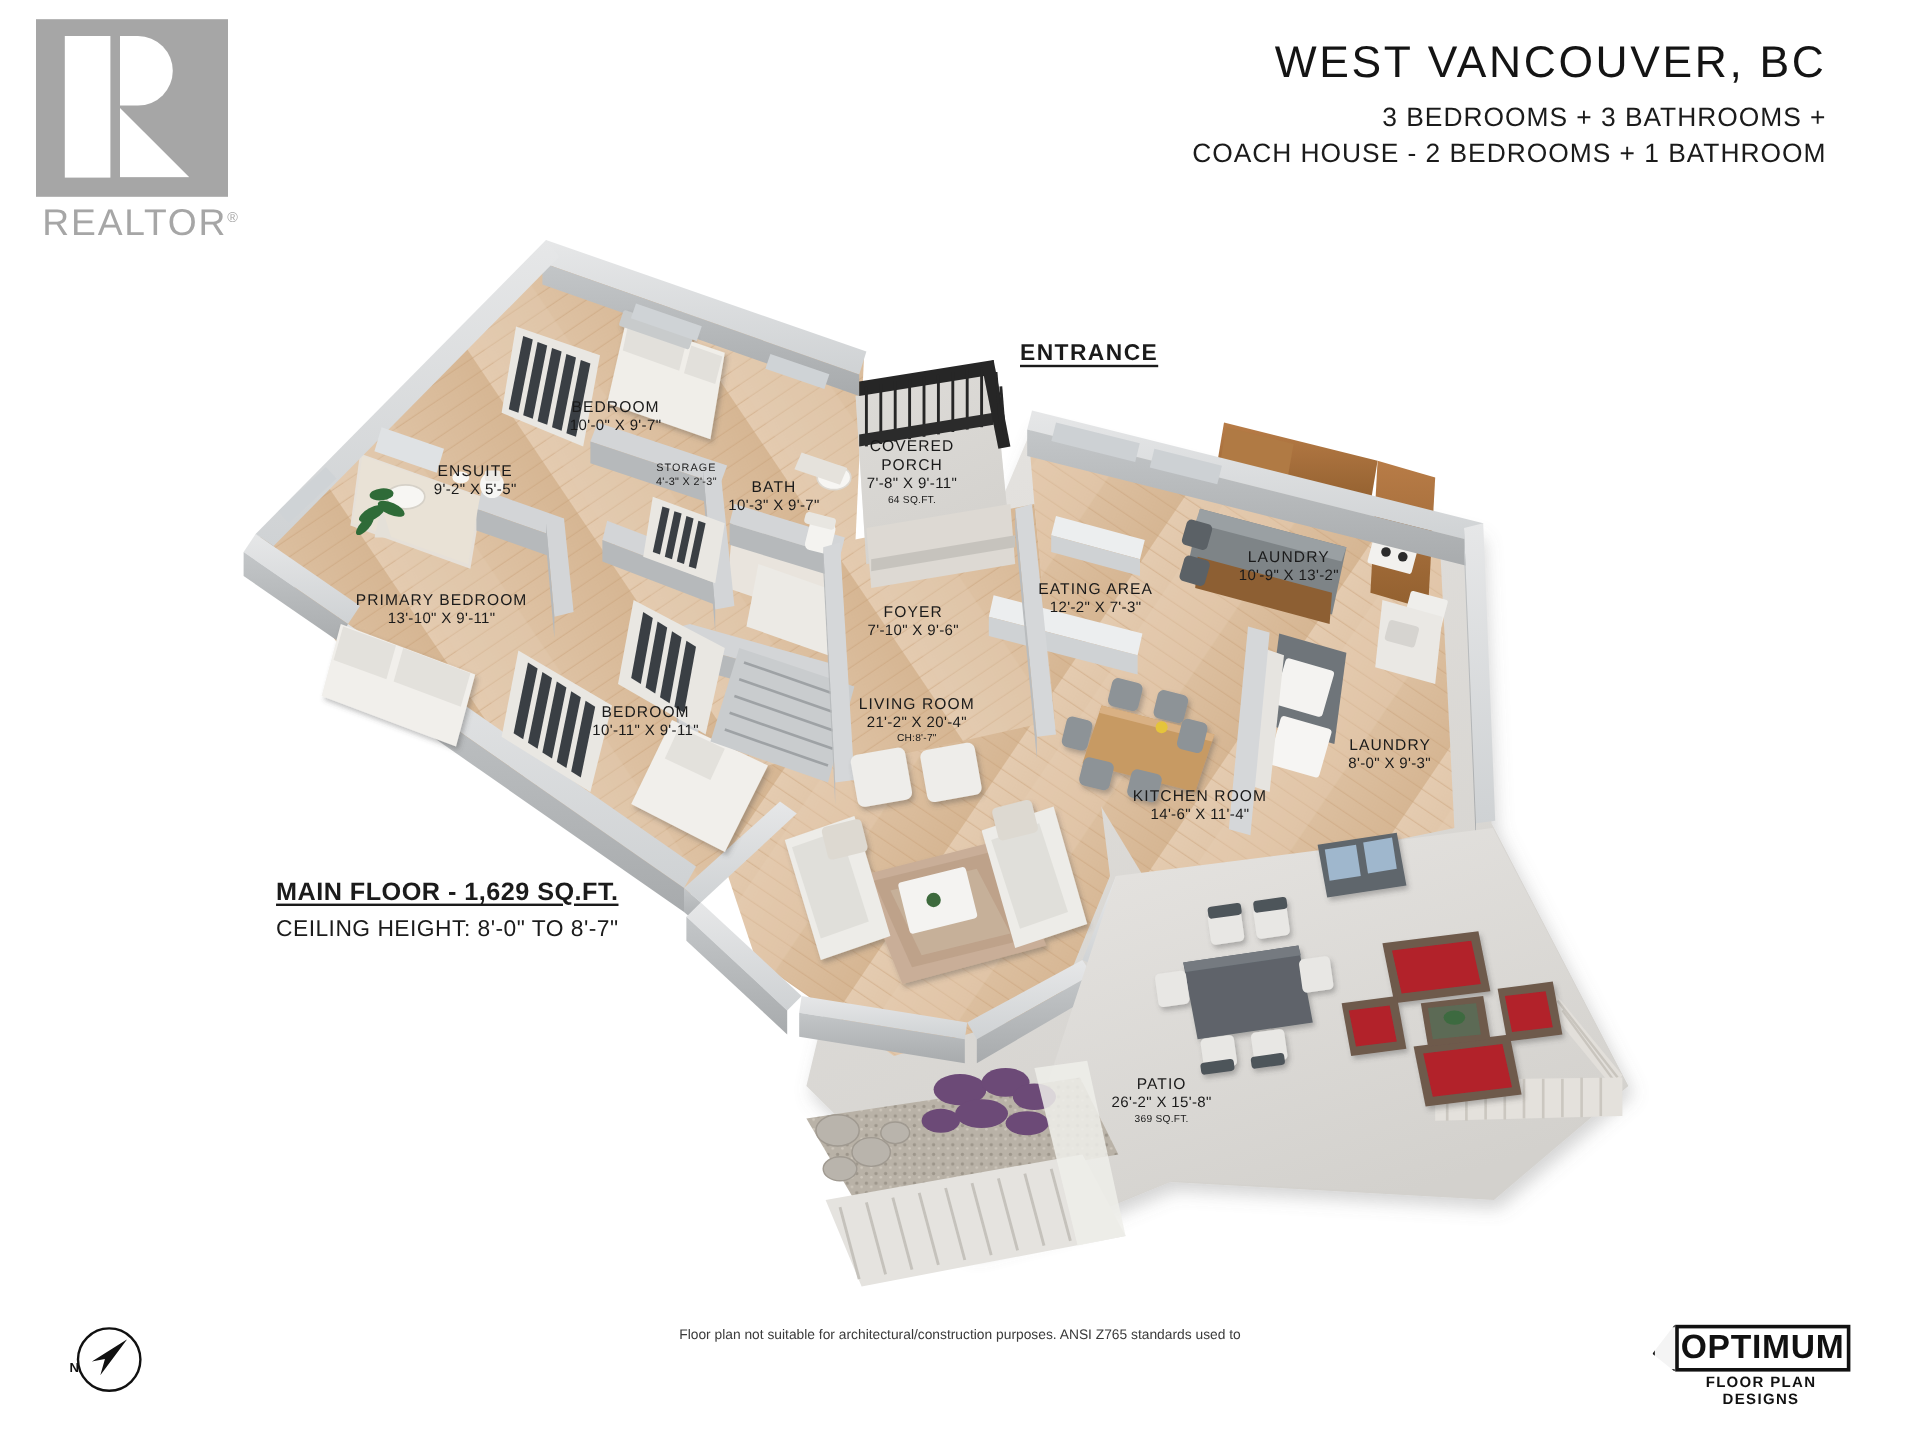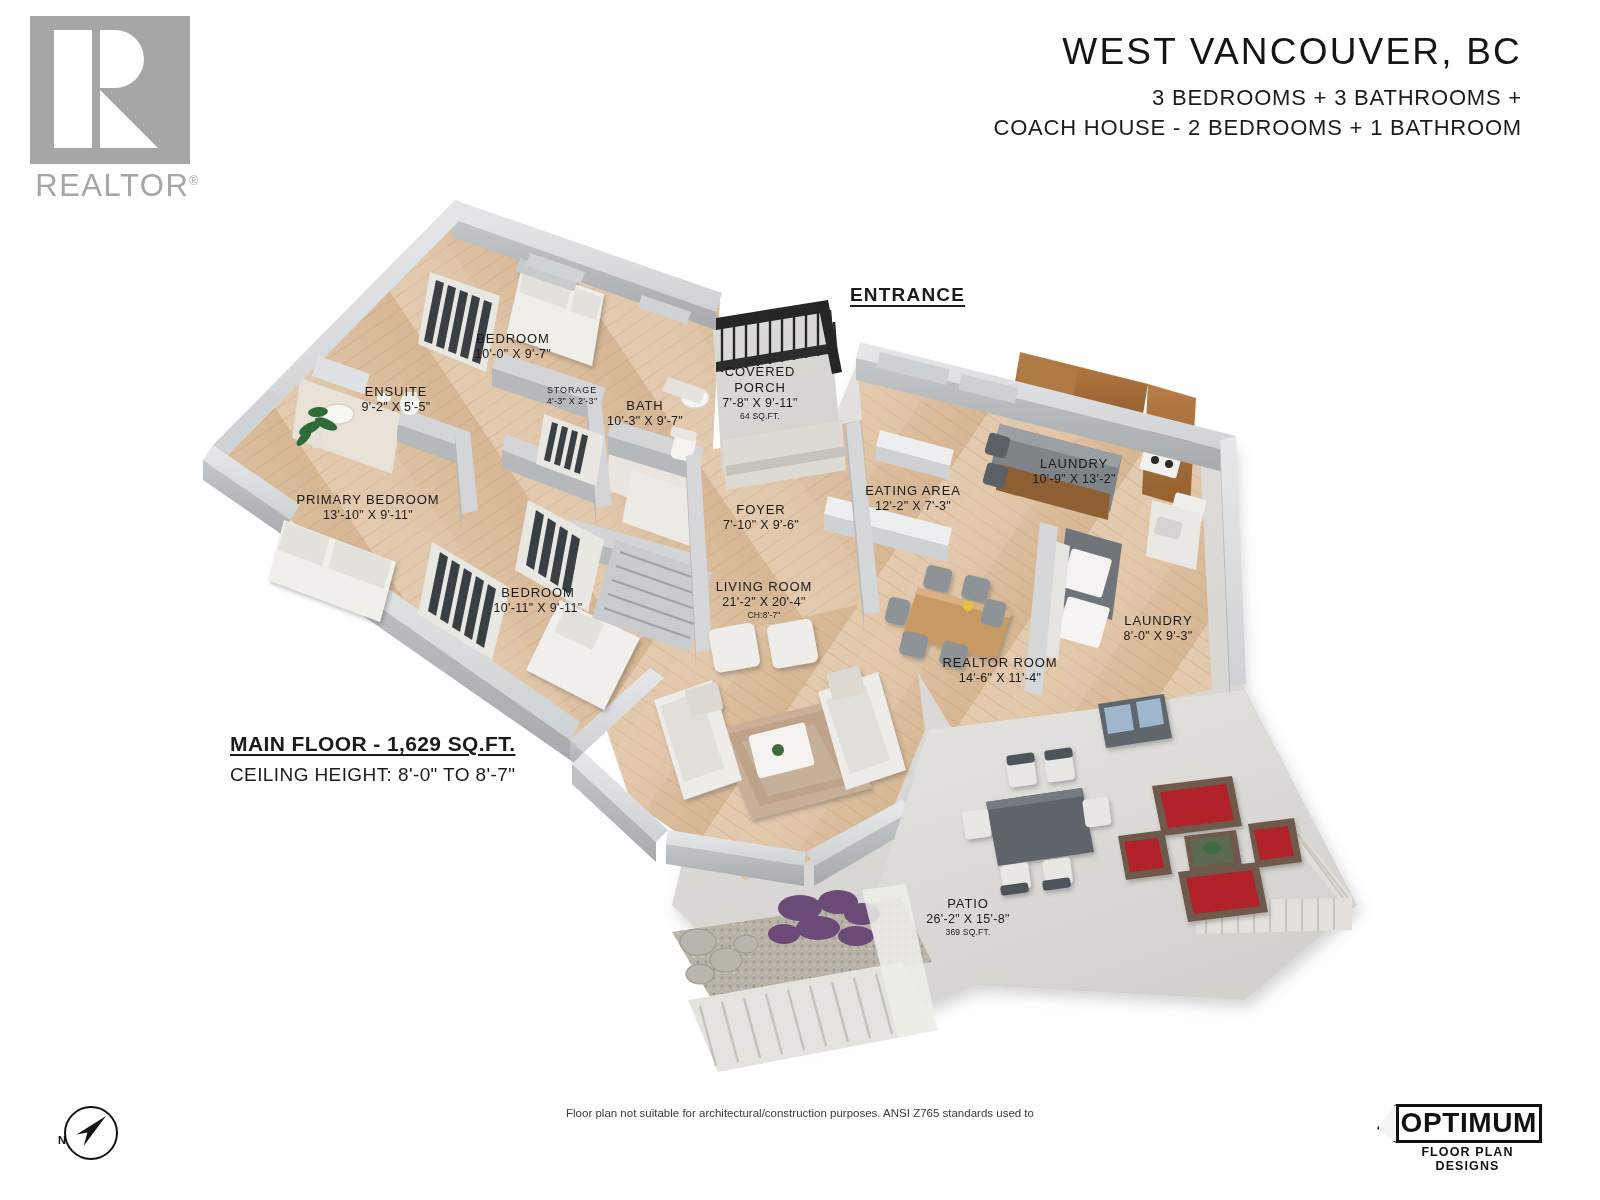--- a/index.html
+++ b/index.html
@@ -754,21 +754,21 @@
     <div class="rlabel" style="left: 538px; top: 601px;">
       <div class="rl-name">BEDROOM</div>
       <div class="rl-dim">10'-11" X 9'-11"</div>
     </div>
     <div class="rlabel" style="left: 764px; top: 600px;">
       <div class="rl-name">LIVING ROOM</div>
       <div class="rl-dim">21'-2" X 20'-4"</div>
       <div class="rl-extra">CH:8'-7"</div>
     </div>
     <div class="rlabel" style="left: 1000px; top: 671px;">
-      <div class="rl-name">REALTOR ROOM</div>
+      <div class="rl-name">KITCHEN ROOM</div>
       <div class="rl-dim">14'-6" X 11'-4"</div>
     </div>
     <div class="rlabel" style="left: 1158px; top: 629px; text-align: right;">
       <div class="rl-name">LAUNDRY</div>
       <div class="rl-dim">8'-0" X 9'-3"</div>
     </div>
     <div class="rlabel" style="left: 968px; top: 917px;">
       <div class="rl-name">PATIO</div>
       <div class="rl-dim">26'-2" X 15'-8"</div>
       <div class="rl-extra">369 SQ.FT.</div>

